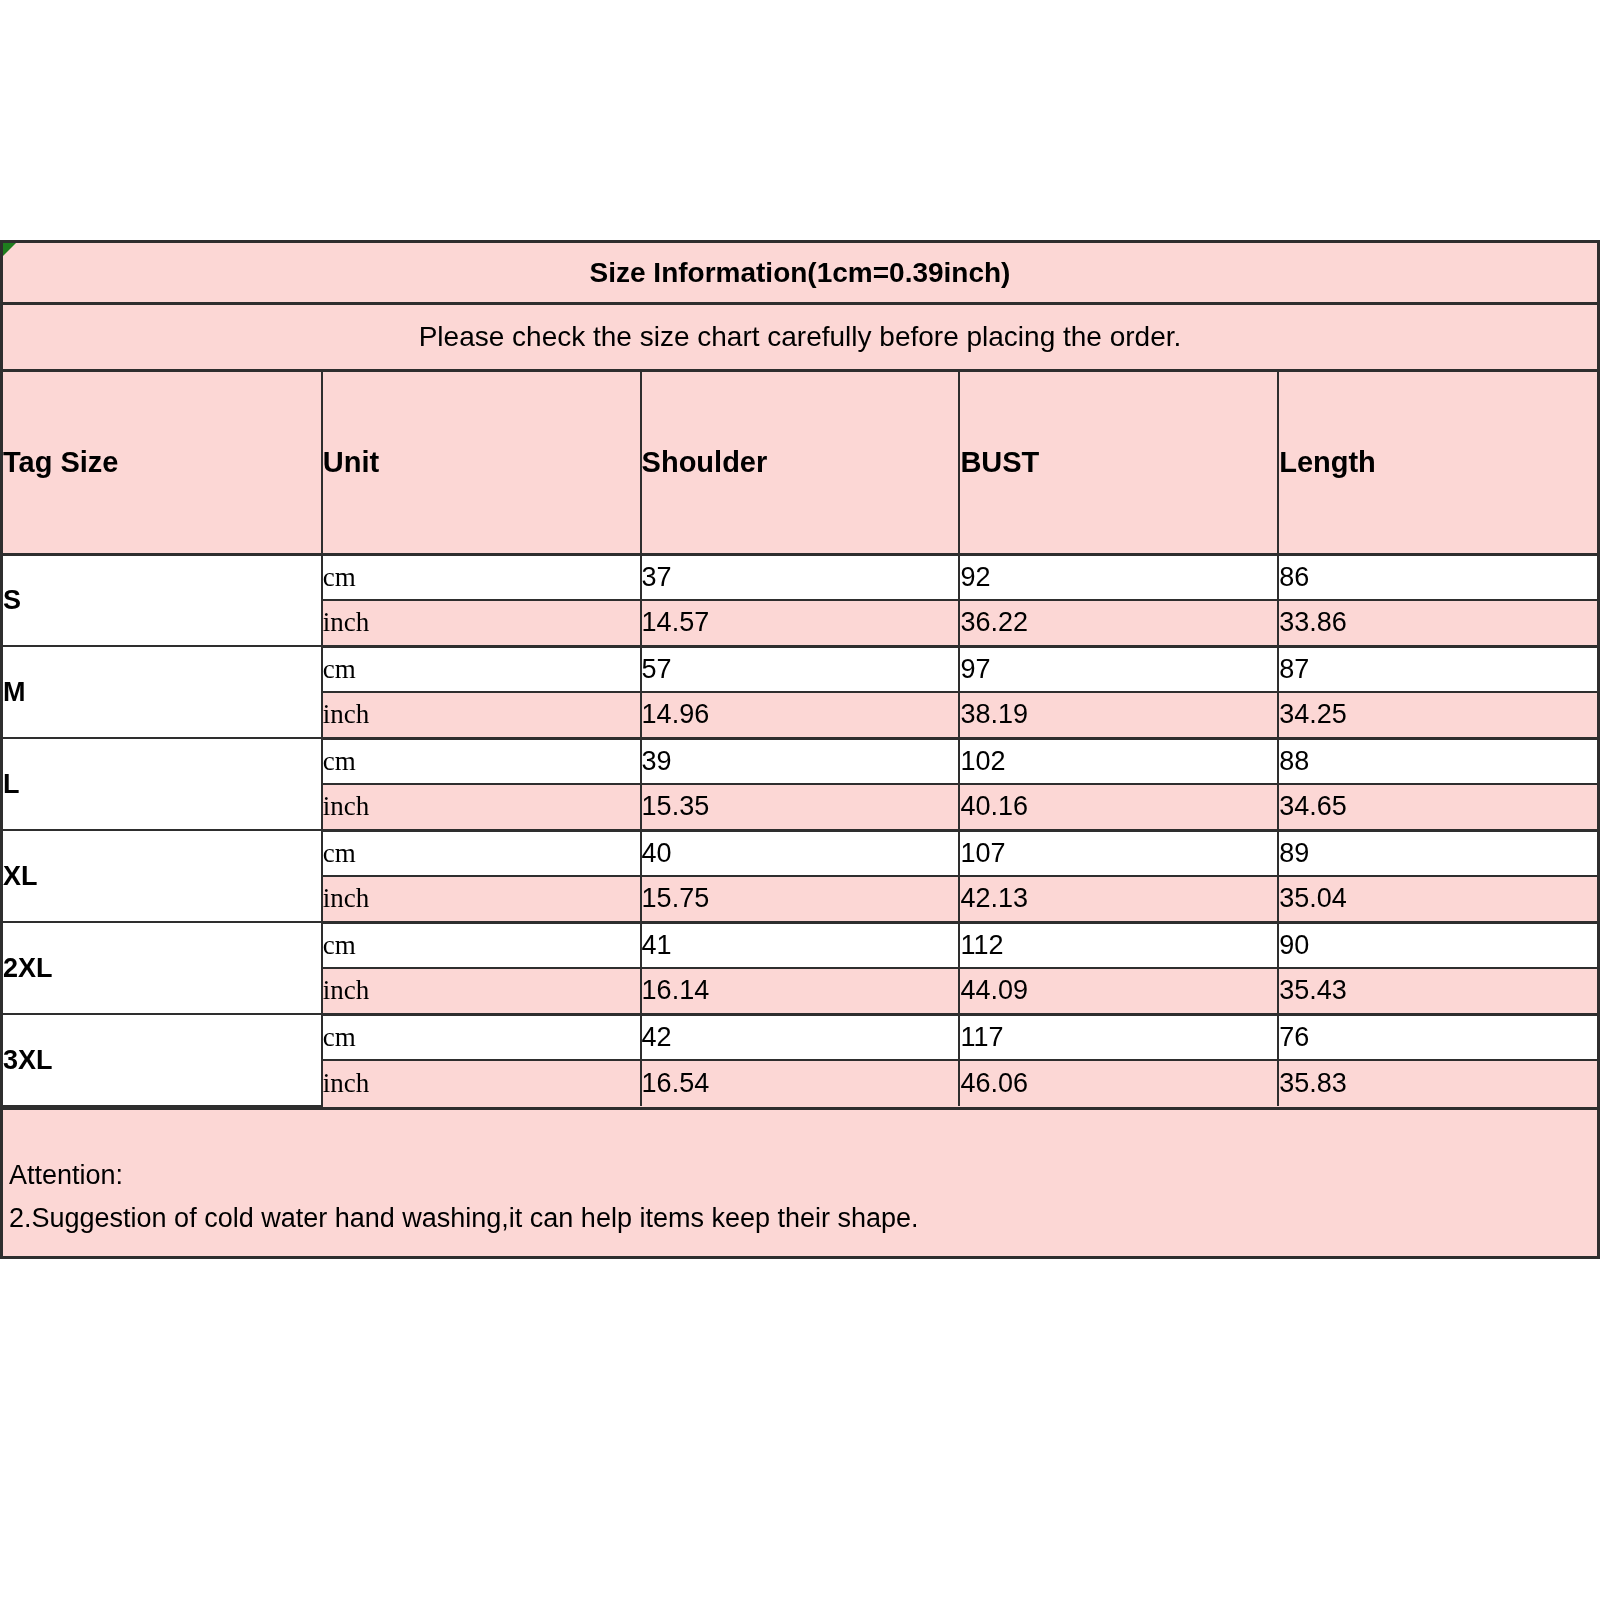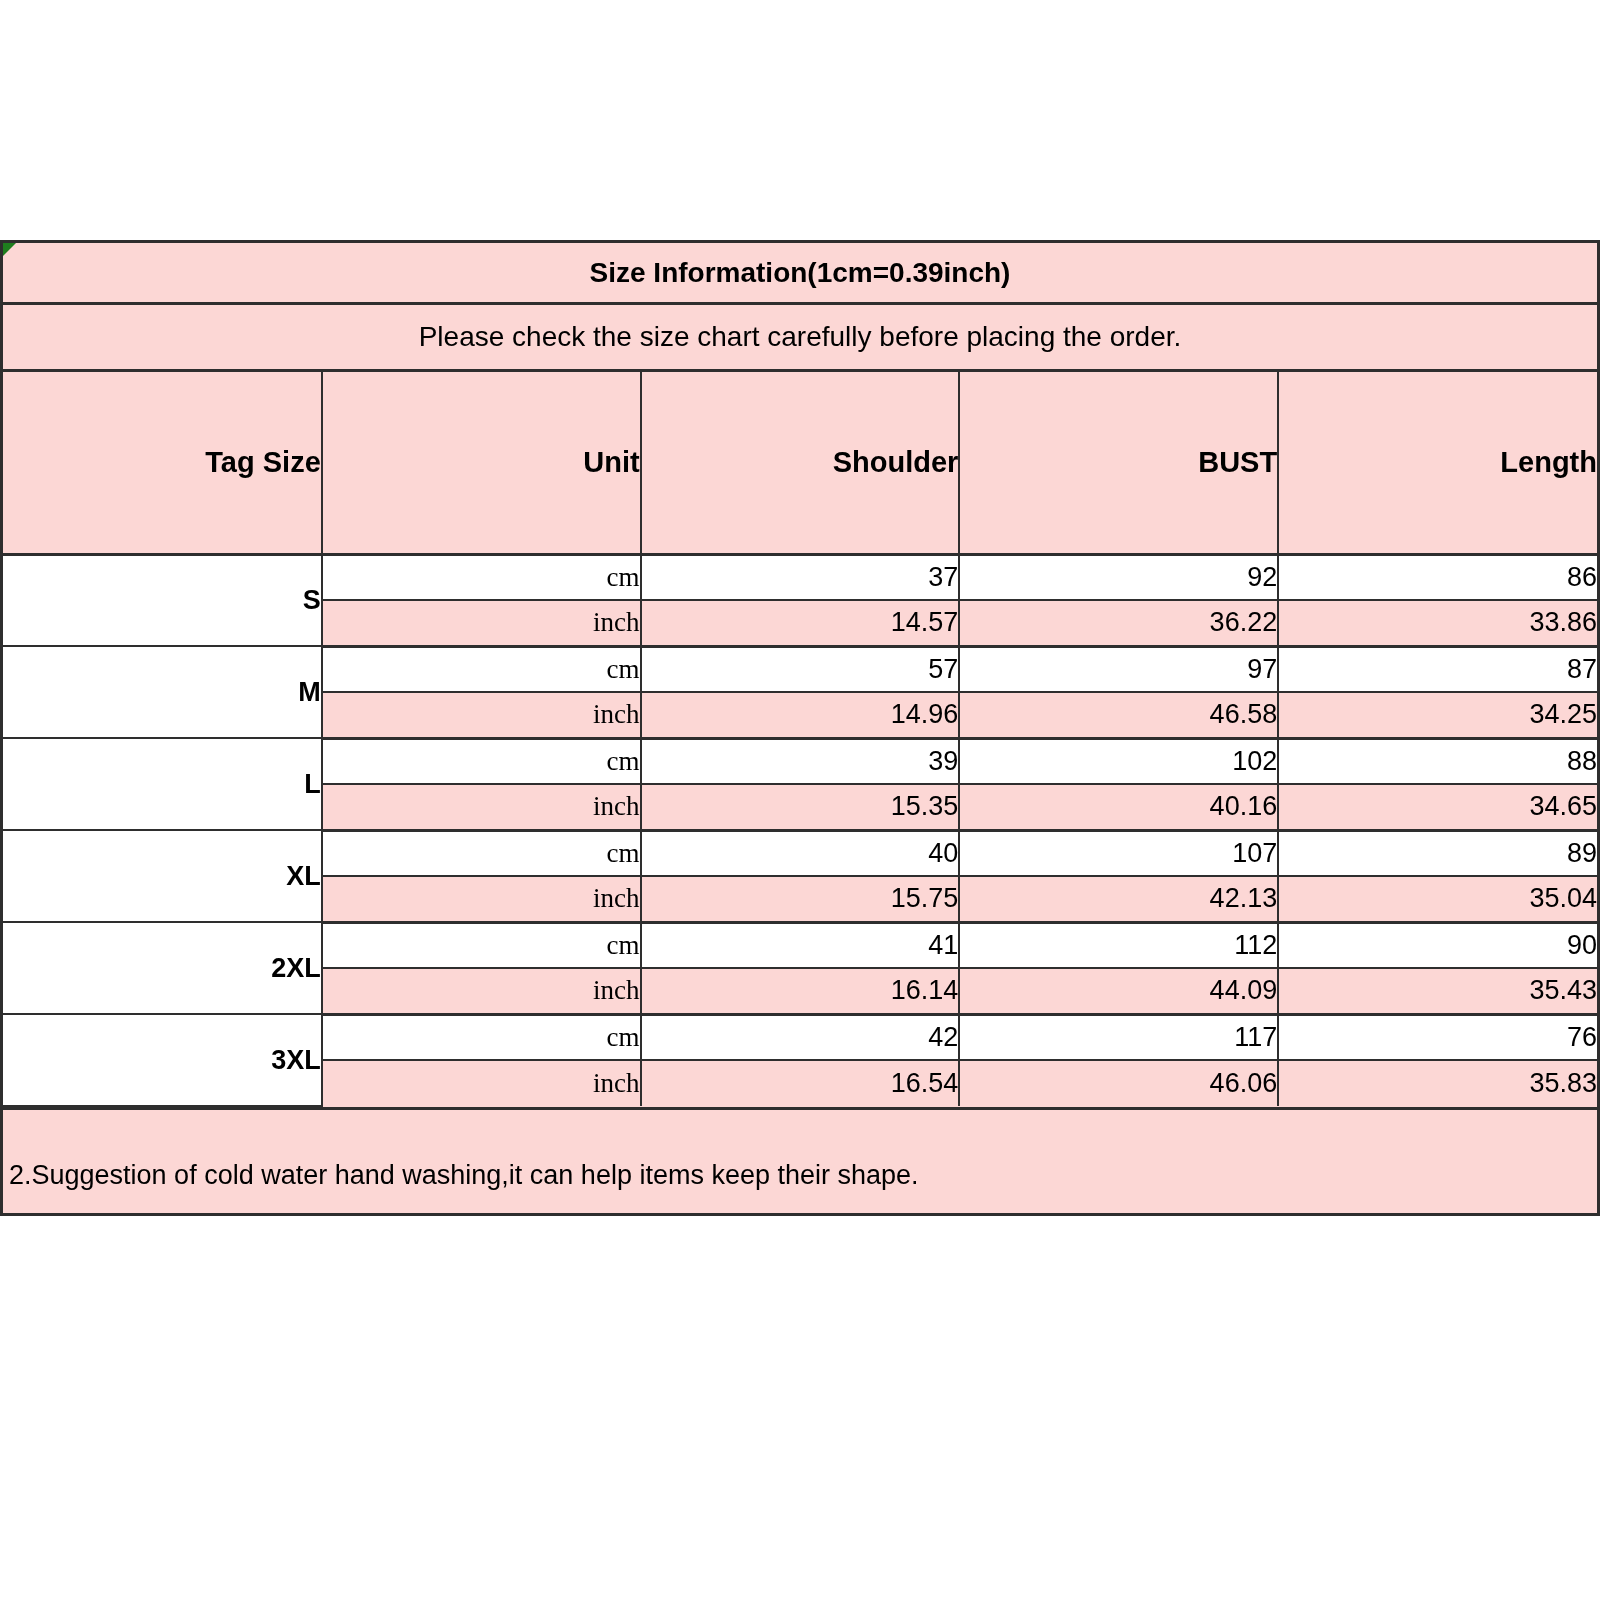--- a/index.html
+++ b/index.html
@@ -66,21 +66,21 @@
   }
   table.size-table {
     width: 100%;
     border-collapse: collapse;
     table-layout: fixed;
   }
   table.size-table col { width: 20%; }
   table.size-table th,
   table.size-table td {
     border: 2px solid var(--border);
-    text-align: right;
+    text-align: left;
     vertical-align: middle;
     padding: 0;
   }
   table.size-table th:first-child,
   table.size-table td:first-child { border-left: none; }
   table.size-table th:last-child,
   table.size-table td:last-child { border-right: none; }
   table.size-table thead th {
     border-top: none;
     border-bottom: 3px solid var(--border);
@@ -162,21 +162,21 @@
         <tr class="cm-row">
           <td class="tag-cell" rowspan="2">M</td>
           <td class="unit-cell">cm</td>
           <td class="num-cell">57</td>
           <td class="num-cell">97</td>
           <td class="num-cell">87</td>
         </tr>
         <tr class="inch-row">
           <td class="unit-cell">inch</td>
           <td class="num-cell">14.96</td>
-          <td class="num-cell">46.58</td>
+          <td class="num-cell">38.19</td>
           <td class="num-cell">34.25</td>
         </tr>
 
         <tr class="cm-row">
           <td class="tag-cell" rowspan="2">L</td>
           <td class="unit-cell">cm</td>
           <td class="num-cell">39</td>
           <td class="num-cell">102</td>
           <td class="num-cell">88</td>
         </tr>
@@ -225,16 +225,17 @@
         <tr class="inch-row">
           <td class="unit-cell">inch</td>
           <td class="num-cell">16.54</td>
           <td class="num-cell">46.06</td>
           <td class="num-cell">35.83</td>
         </tr>
       </tbody>
     </table>
 
     <div class="attention">
+      <div>Attention:</div>
       <div>2.Suggestion of cold water hand washing,it can help items keep their shape.</div>
     </div>
   </div>
 </div>
 
 </body></html>

